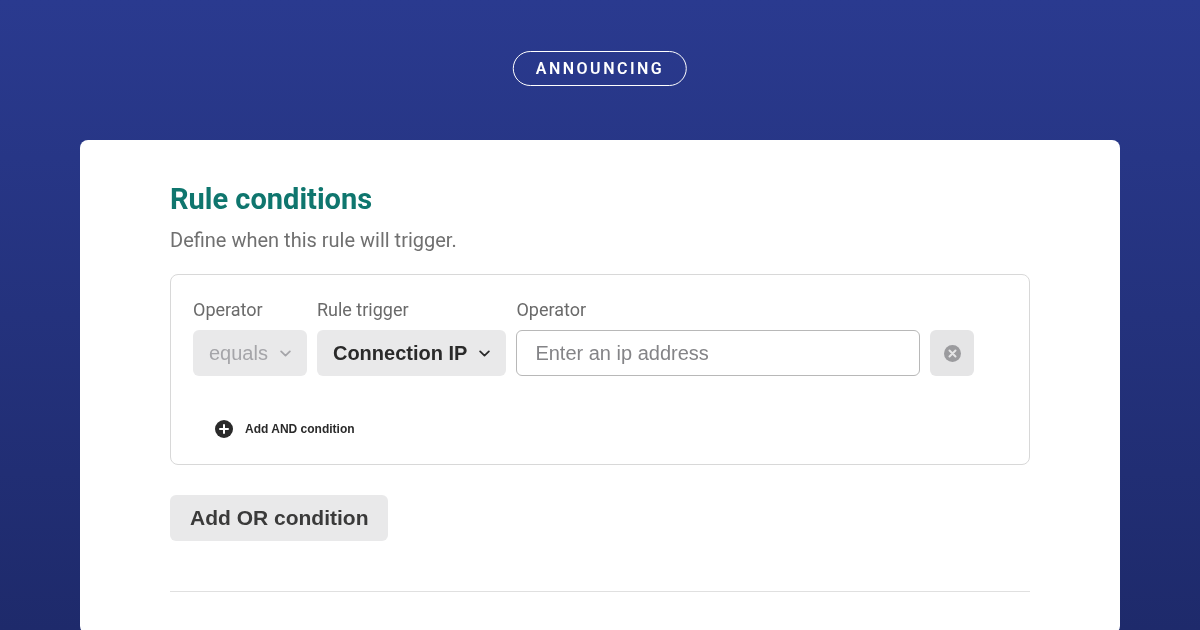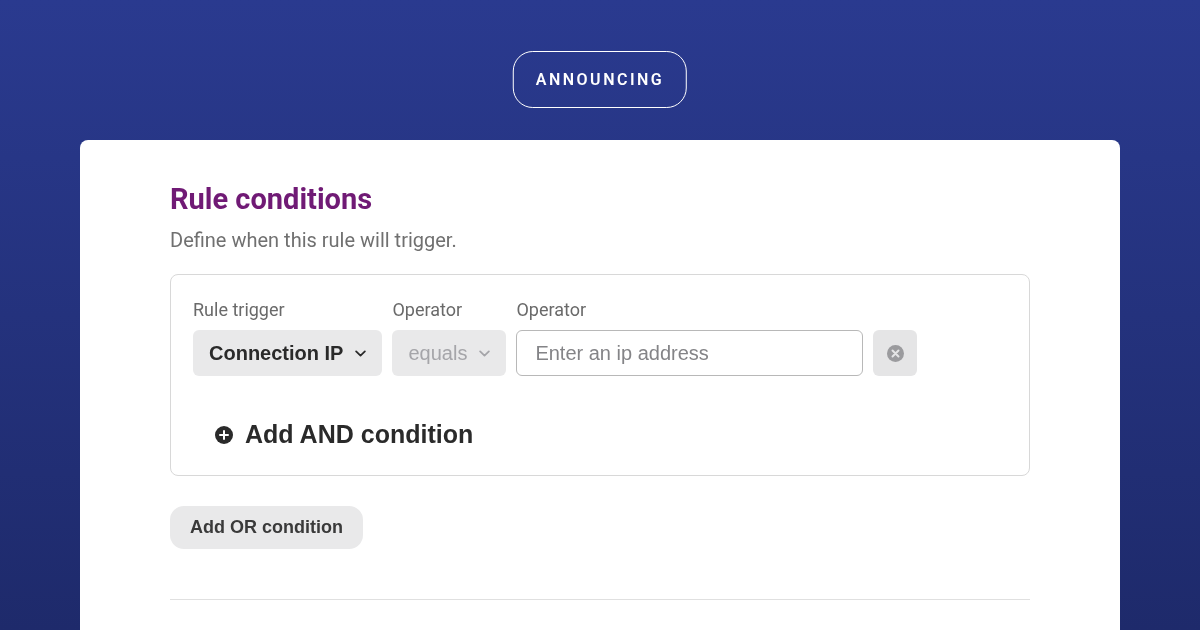--- a/index.html
+++ b/index.html
@@ -16,41 +16,41 @@
       overflow: hidden;
     }
     
     .announcing-badge {
       position: absolute;
       top: 51px;
       left: 50%;
       transform: translateX(-50%);
       border: 1.5px solid #ffffff;
       border-radius: 20px;
-      padding: 18px 22px;
+      padding: 7px 22px;
       color: #ffffff;
       font-size: 16px;
       font-weight: 600;
       letter-spacing: 2.5px;
     }
     
     .card {
       position: absolute;
       top: 140px;
       left: 80px;
       right: 80px;
       background: #ffffff;
       border-radius: 8px;
       padding: 42px 90px 42px 90px;
     }
     
     .card-title {
       font-size: 29px;
       font-weight: 700;
-      color: #701a75;
+      color: #0f766e;
       margin-bottom: 12px;
     }
     
     .card-subtitle {
       font-size: 20px;
       color: #707070;
       margin-bottom: 22px;
     }
     
     .condition-box {
@@ -100,21 +100,21 @@
       width: 11px;
       height: 7px;
     }
     
     .text-input {
       border: 1px solid #b8b8b8;
       border-radius: 6px;
       padding: 11px 18px;
       font-size: 20px;
       color: #2a2a2a;
-      width: 347px;
+      width: 404px;
       height: 46px;
       outline: none;
     }
     
     .text-input::placeholder {
       color: #848487;
     }
     
     .close-button {
       background: #e5e5e6;
@@ -127,40 +127,40 @@
       justify-content: center;
       cursor: pointer;
     }
     
     .add-and-button {
       background: transparent;
       border: none;
       display: flex;
       align-items: center;
       gap: 12px;
-      font-size: 25px;
+      font-size: 12px;
       font-weight: 600;
       color: #2a2a2a;
       cursor: pointer;
       margin-top: 44px;
       margin-left: 22px;
     }
     
     .plus-circle {
       width: 18px;
       height: 18px;
       flex-shrink: 0;
     }
     
     .add-or-button {
       background: #e9e9ea;
       border: none;
-      border-radius: 14px;
+      border-radius: 6px;
       padding: 11px 20px;
-      font-size: 18px;
+      font-size: 21px;
       font-weight: 600;
       color: #3a3a3a;
       cursor: pointer;
       margin-top: 30px;
       text-align: center;
     }
     
     .divider {
       border: none;
       border-top: 1px solid #e0e0e0;
@@ -175,35 +175,35 @@
 </div>
 
 <div class="card">
   <h1 class="card-title">Rule conditions</h1>
   <p class="card-subtitle">Define when this rule will trigger.</p>
   
   <div class="condition-box">
     <div class="condition-row">
 
       <div class="field-group">
+        <label class="field-label">Operator</label>
+        <button class="select-button disabled">
+          <span>equals</span>
+          <svg class="chevron-down" viewBox="0 0 12 8" fill="none">
+            <path d="M1 1.5L6 6.5L11 1.5" stroke="#a5a5a9" stroke-width="2" stroke-linecap="round" stroke-linejoin="round"></path>
+          </svg>
+        </button>
+      </div>
+
+      <div class="field-group">
         <label class="field-label">Rule trigger</label>
         <button class="select-button">
           <span>Connection IP</span>
           <svg class="chevron-down" viewBox="0 0 12 8" fill="none">
             <path d="M1 1.5L6 6.5L11 1.5" stroke="#2a2a2a" stroke-width="2" stroke-linecap="round" stroke-linejoin="round"></path>
-          </svg>
-        </button>
-      </div>
-
-      <div class="field-group">
-        <label class="field-label">Operator</label>
-        <button class="select-button disabled">
-          <span>equals</span>
-          <svg class="chevron-down" viewBox="0 0 12 8" fill="none">
-            <path d="M1 1.5L6 6.5L11 1.5" stroke="#a5a5a9" stroke-width="2" stroke-linecap="round" stroke-linejoin="round"></path>
           </svg>
         </button>
       </div>
 
       <div class="field-group">
         <label class="field-label">Operator</label>
         <input type="text" class="text-input" placeholder="Enter an ip address" style="">
       </div>
 
       <button class="close-button">

